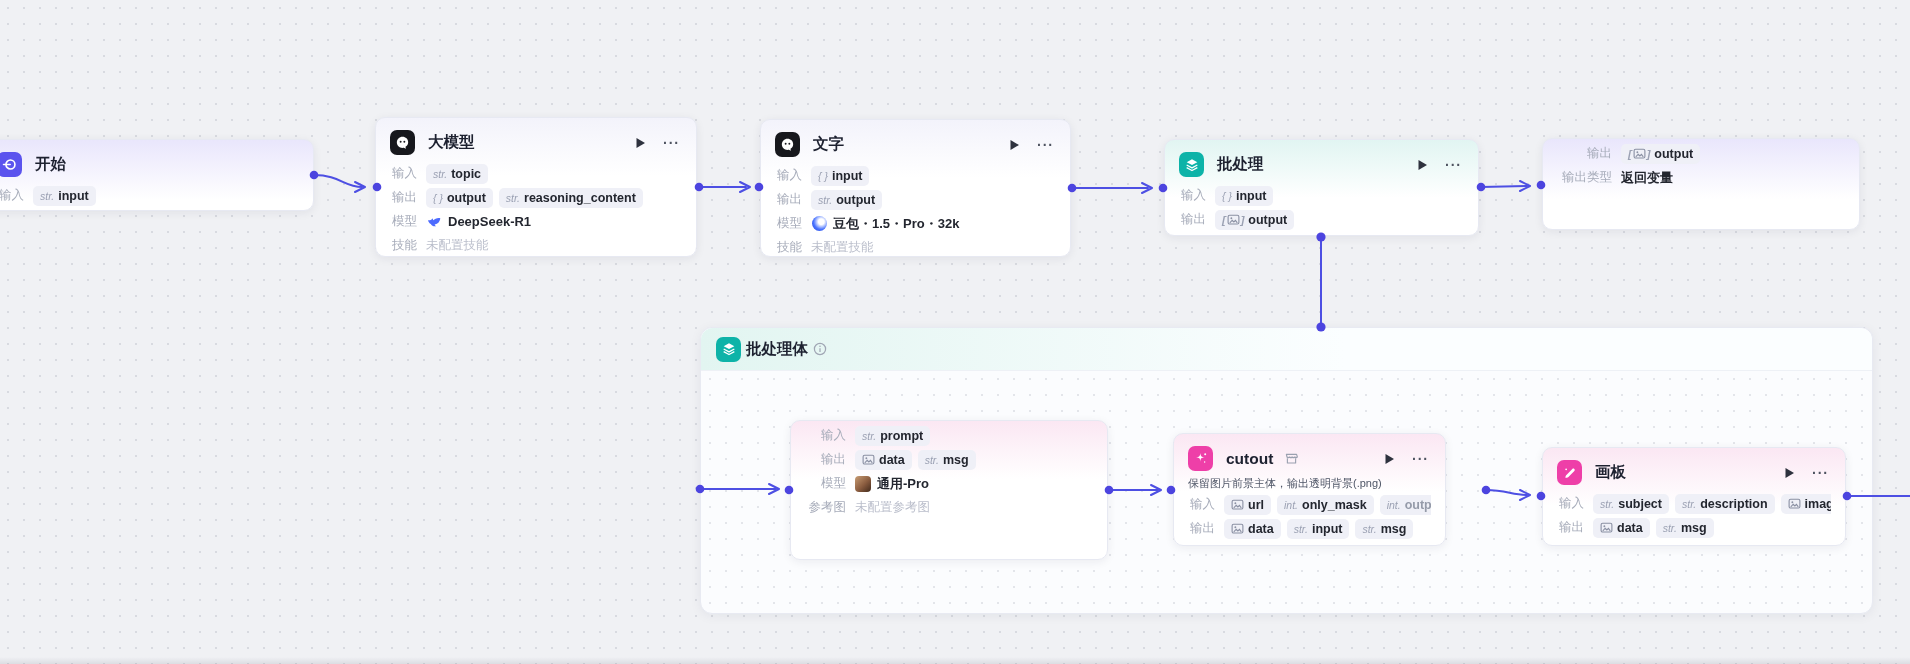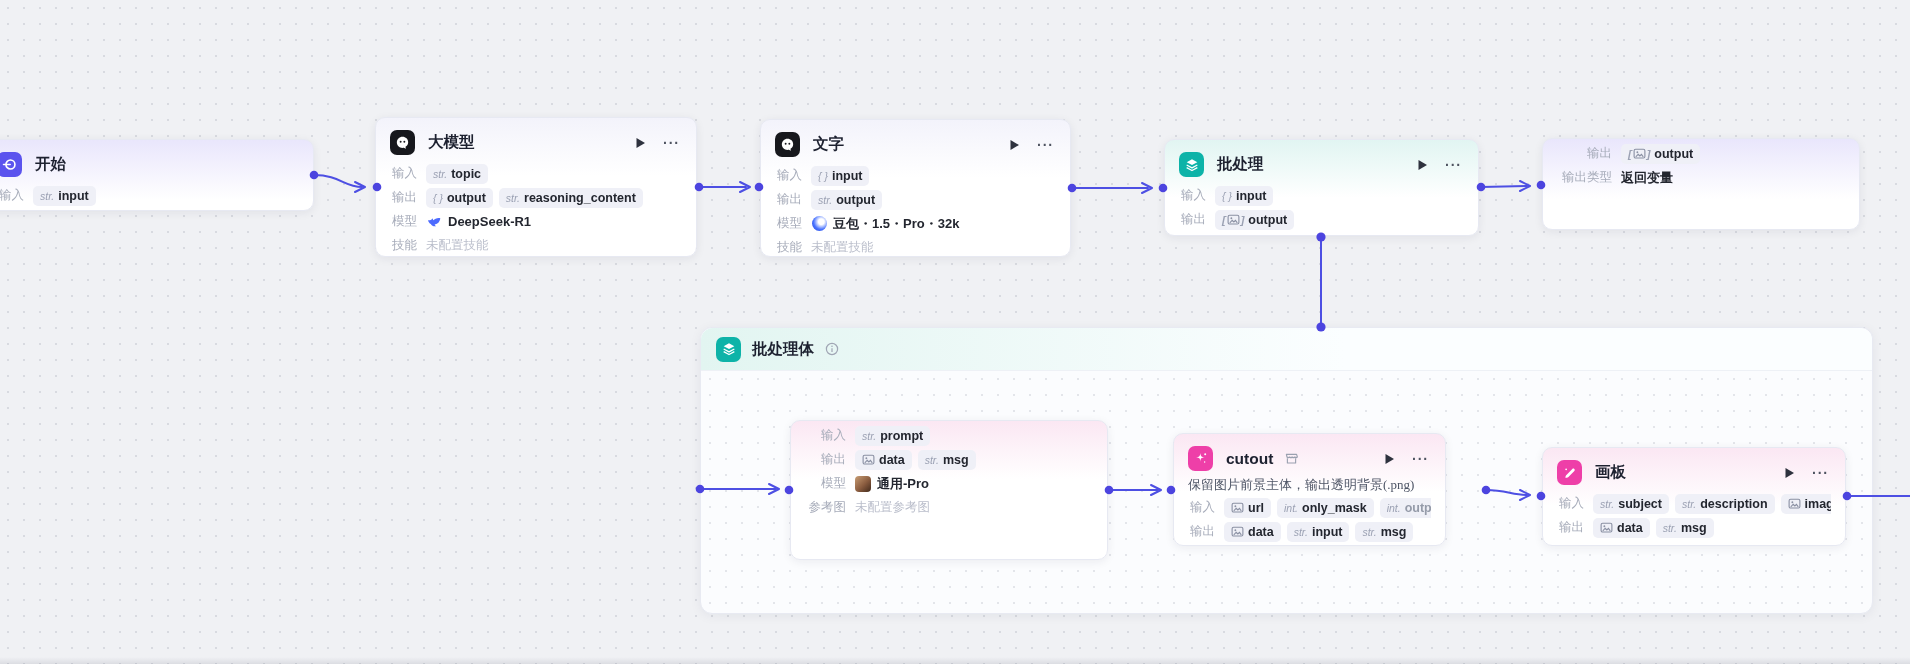--- a/index.html
+++ b/index.html
@@ -41,31 +41,31 @@
   .chips{display:flex;gap:6px;align-items:center;overflow:hidden;flex-wrap:nowrap;}
   .chip{display:inline-flex;align-items:center;gap:4px;background:#eff0f7;border-radius:5px;
         padding:2px 7px;font-size:12.5px;line-height:16px;white-space:nowrap;flex:none;}
   .cpfx{color:#9ba1b3;font-size:10.5px;font-weight:500;display:inline-flex;align-items:center;gap:1px;font-style:italic;}
   .cname{font-weight:700;color:#23262f;}
   .chip.muted .cname{color:#959ba9;font-weight:600;}
   .tico{width:13px;height:13px;color:#8a90a3;}
   .abr{font-size:11px;color:#9ba1b3;font-weight:600;}
   .mval{display:flex;align-items:center;gap:6px;font-size:13px;color:#23262f;font-weight:600;white-space:nowrap;}
   .muted-text{color:#babecb;font-weight:400;font-size:12.5px;white-space:nowrap;}
-  .desc-row{font-size:13px;color:#4e5566;padding:1px 14px 3px 14px;white-space:nowrap;font-family:Liberation Serif, serif;}
+  .desc-row{font-size:11px;color:#4e5566;padding:1px 14px 3px 14px;white-space:nowrap;}
 
   .micon{width:16px;height:16px;flex:none;display:flex;align-items:center;justify-content:center;}
   .doubao-dot{width:15px;height:15px;border-radius:50%;background:radial-gradient(circle at 62% 38%, #ffffff 22%, #4a74ff 58%, #1d3ed6 100%);}
   .avatar-sq{width:16px;height:16px;border-radius:4px;background:linear-gradient(135deg,#c99d74 0%,#8a5c3f 55%,#40291c 100%);}
 
   
   .container{position:absolute;left:700px;top:327px;width:1173px;height:287px;
              background:#fbfcfe;border:1px solid #e8eaf2;border-radius:12px;
              box-shadow:0 2px 12px rgba(25,30,60,.06);z-index:1;box-sizing:border-box;}
-  .container-hd{height:42px;display:flex;align-items:center;gap:11px;padding:0 15px;
+  .container-hd{height:42px;display:flex;align-items:center;gap:5px;padding:0 15px;
                 background:linear-gradient(90deg,#e2f5f1 0%,#fbfeff 55%);
                 border-radius:12px 12px 0 0;border-bottom:1px solid #eef1f6;}
   .container-body{position:absolute;left:1px;right:1px;top:43px;bottom:1px;border-radius:0 0 11px 11px;
                   background-image:radial-gradient(#e3e5ea 1px,transparent 1.2px);background-size:16px 16px;}
   .info-ico{display:flex;align-items:center;color:#a0a6b4;}
 
   
   .edges{position:absolute;inset:0;z-index:5;pointer-events:none;}
   .el{stroke:#4d4fe3;stroke-width:2;fill:none;stroke-linecap:round;}
   .ah{stroke:#4d4fe3;stroke-width:2;fill:none;stroke-linecap:round;stroke-linejoin:round;}

